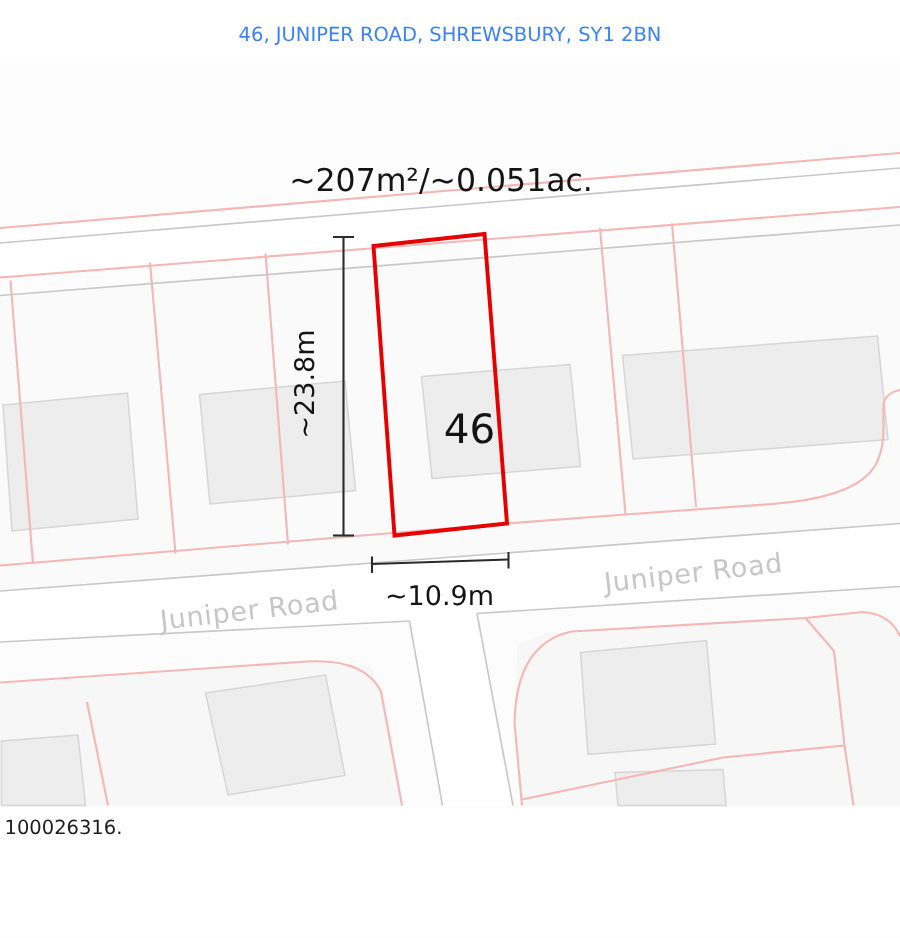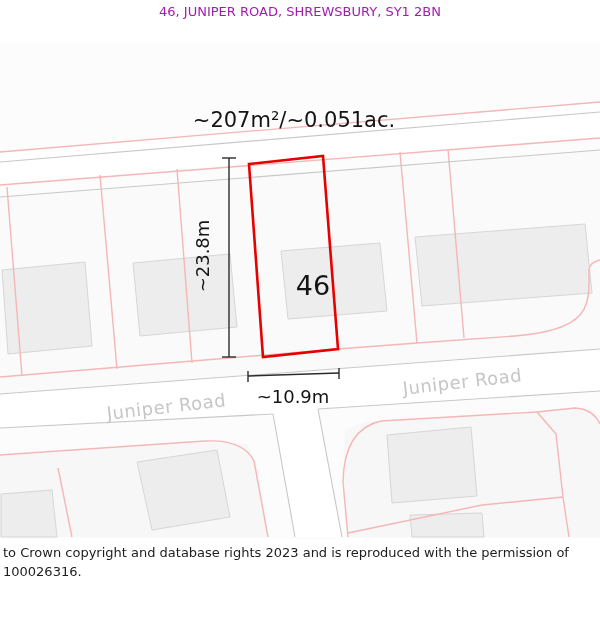--- a/index.html
+++ b/index.html
@@ -1,18 +1,18 @@
 <!DOCTYPE html>
 <html><head>
 <meta charset="utf-8">
 <style>
   html,body{margin:0;padding:0;}
   body{width:600px;height:625px;background:#ffffff;overflow:hidden;
        font-family:"DejaVu Sans","Liberation Sans",sans-serif;}
-  .header{height:42px;box-sizing:border-box;padding-top:4px;text-align:center;color:#a21caf;}
+  .header{height:42px;box-sizing:border-box;padding-top:16px;text-align:center;color:#3b82f6;}
   .header .title{font-size:13px;line-height:16px;}
   .header .subtitle{font-size:13px;line-height:17px;}
   .map-wrap{width:548px;height:497px;}
   svg{display:block;}
   .map-bg{fill:#fcfcfc;}
   .band-white{fill:#ffffff;}
   .band-mid{fill:#fafafa;}
   .block{fill:#f7f7f7;}
   .pink{fill:none;stroke-width:1.4px;}
   .grayline{fill:none;stroke-width:1.1px;}
@@ -101,15 +101,14 @@
   <text class="maptext measure-label" x="293" y="361" text-anchor="middle">~10.9m</text>
 
   <g fill="#c6c6c6">
     <text class="street" transform="translate(167,371) rotate(-6.5)" text-anchor="middle">Juniper Road</text>
     <text class="street" transform="translate(463,346) rotate(-6.5)" text-anchor="middle">Juniper Road</text>
   </g>
 </svg>
 </div>
 
 <div class="footer">
-  <div>to Crown copyright and database rights 2023 and is reproduced with the permission of</div>
   <div>100026316.</div>
 </div>
 
 </body></html>

